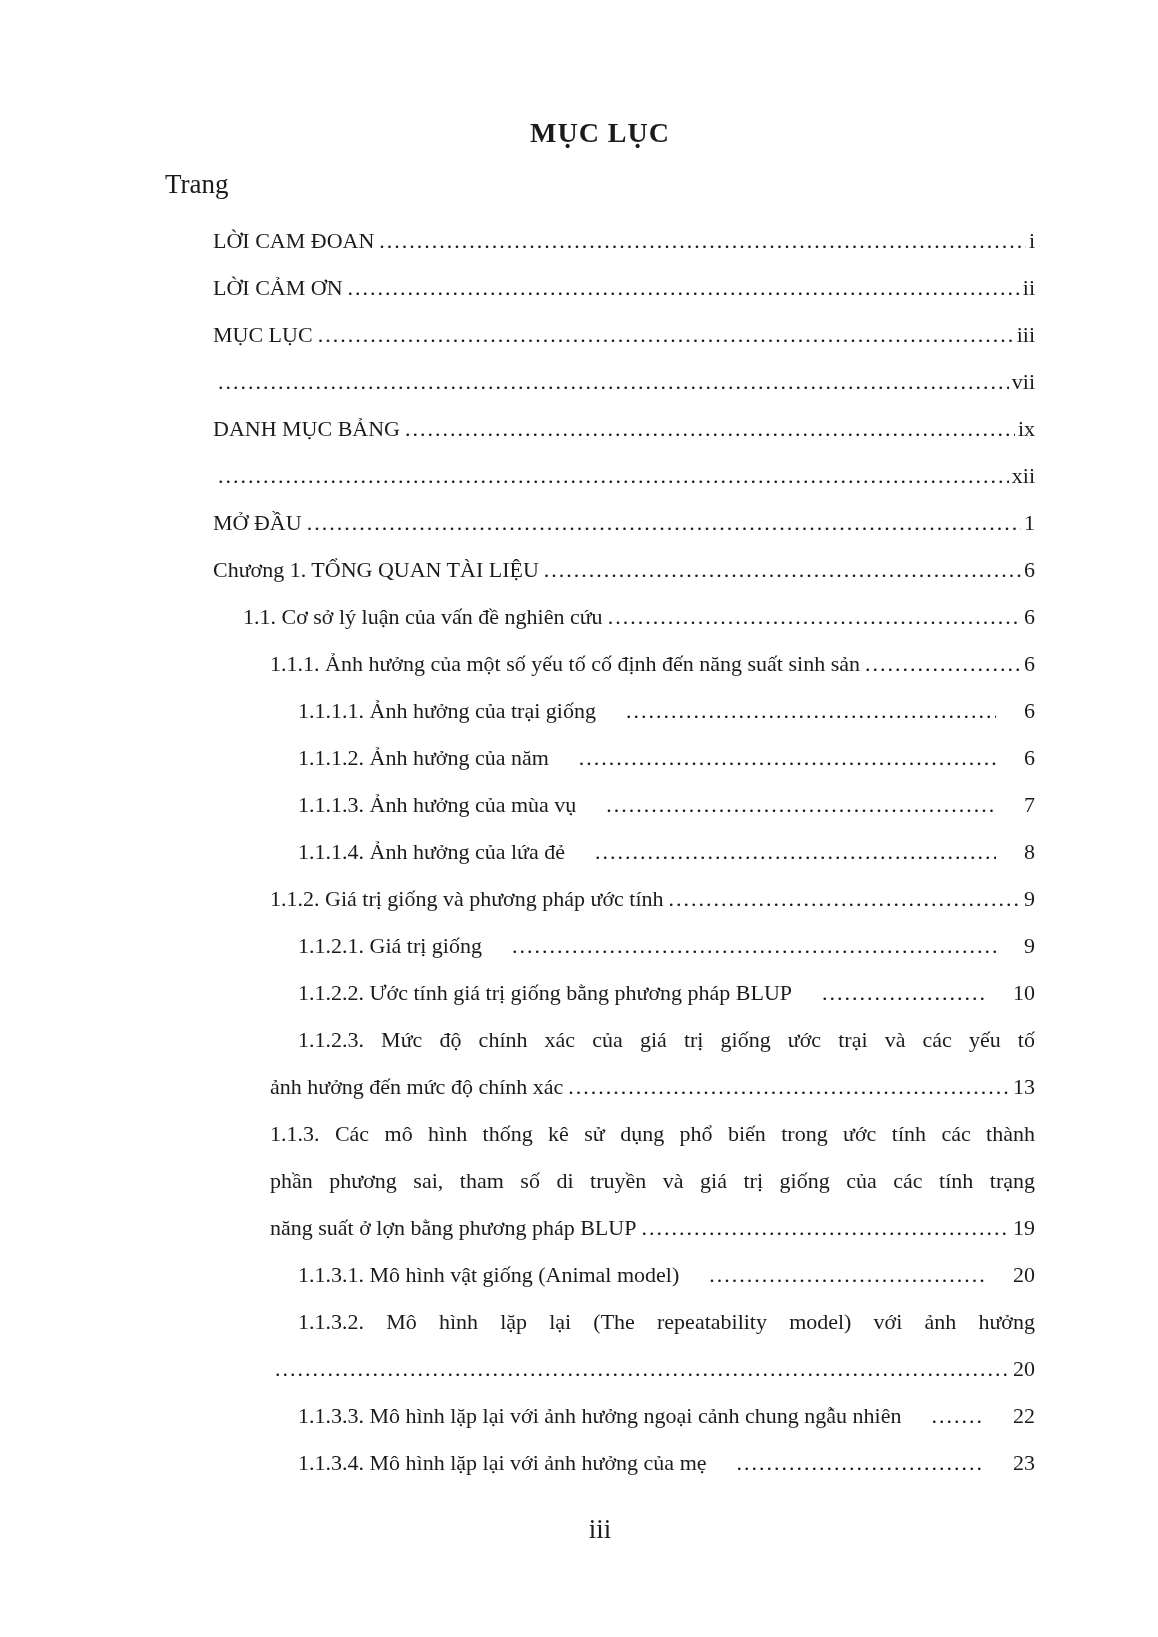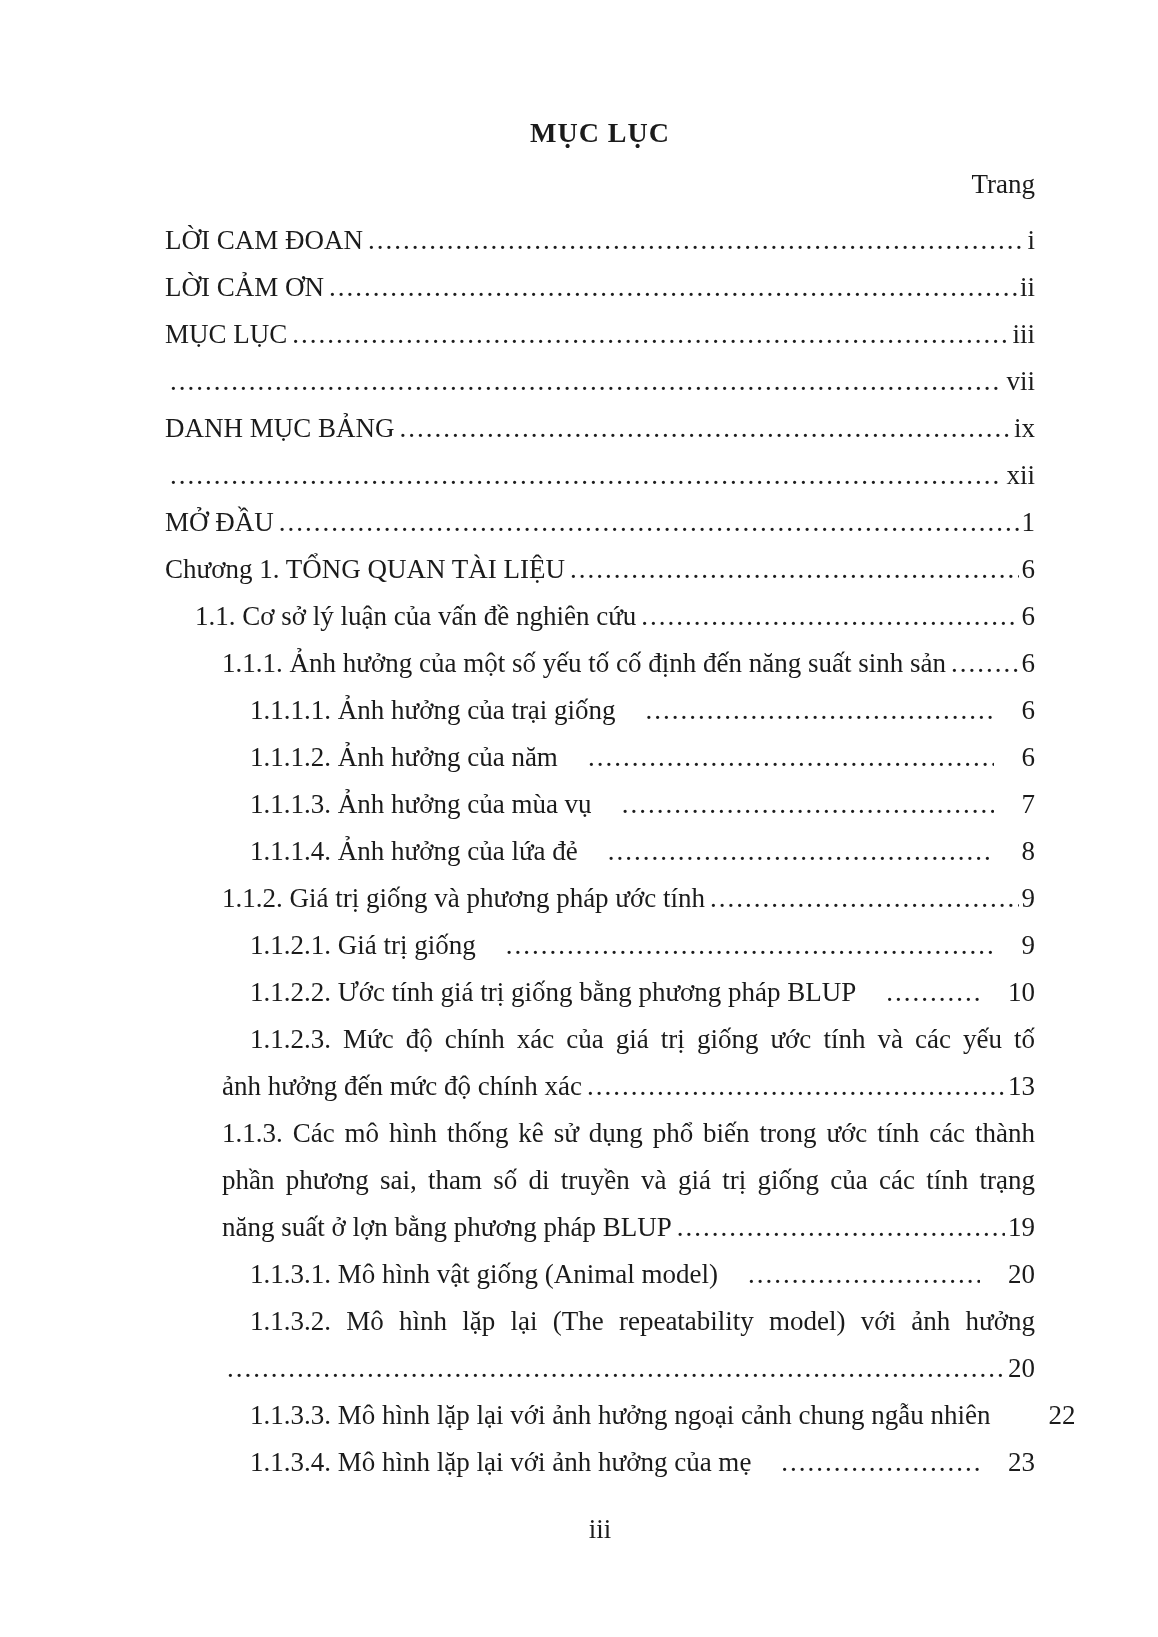--- a/index.html
+++ b/index.html
@@ -23,35 +23,36 @@
   }
   .doc-title {
     text-align: center;
     font-size: 28px;
     font-weight: bold;
     line-height: 38px;
     letter-spacing: 1px;
     margin: 0;
   }
   .page-col-label {
-    text-align: right;
+    text-align: left;
     font-size: 27px;
     line-height: 47px;
     margin-top: 9px;
   }
   .toc-list {
     margin-top: 9px;
   }
   .toc-row {
     display: flex;
     align-items: baseline;
-    font-size: 27px;
+    font-size: 22px;
     line-height: 47px;
     height: 47px;
     white-space: nowrap;
+    margin-left: 48px;
   }
   .toc-row .toc-label {
     flex: 0 0 auto;
   }
   .toc-row .toc-leader {
     flex: 1 1 auto;
     min-width: 0;
     overflow: hidden;
     white-space: nowrap;
     letter-spacing: 2px;
@@ -160,21 +161,21 @@
       <div class="toc-row indent-3">
         <span class="toc-label">1.1.2.1. Giá trị giống</span>
         <span class="toc-leader">........................................................................................................................................................................................................</span>
         <span class="toc-page">9</span>
       </div>
       <div class="toc-row indent-3">
         <span class="toc-label">1.1.2.2. Ước tính giá trị giống bằng phương pháp BLUP</span>
         <span class="toc-leader">........................................................................................................................................................................................................</span>
         <span class="toc-page">10</span>
       </div>
-      <div class="toc-row indent-3 justify">1.1.2.3. Mức độ chính xác của giá trị giống ước tính và các yếu tố</div>
+      <div class="toc-row indent-3 justify">1.1.2.3. Mức độ chính xác của giá trị giống ước trại và các yếu tố</div>
       <div class="toc-row indent-2">
         <span class="toc-label">ảnh hưởng đến mức độ chính xác</span>
         <span class="toc-leader">........................................................................................................................................................................................................</span>
         <span class="toc-page">13</span>
       </div>
       <div class="toc-row indent-2 justify">1.1.3. Các mô hình thống kê sử dụng phổ biến trong ước tính các thành</div>
       <div class="toc-row indent-2 justify">phần phương sai, tham số di truyền và giá trị giống của các tính trạng</div>
       <div class="toc-row indent-2">
         <span class="toc-label">năng suất ở lợn bằng phương pháp BLUP</span>
         <span class="toc-leader">........................................................................................................................................................................................................</span>

